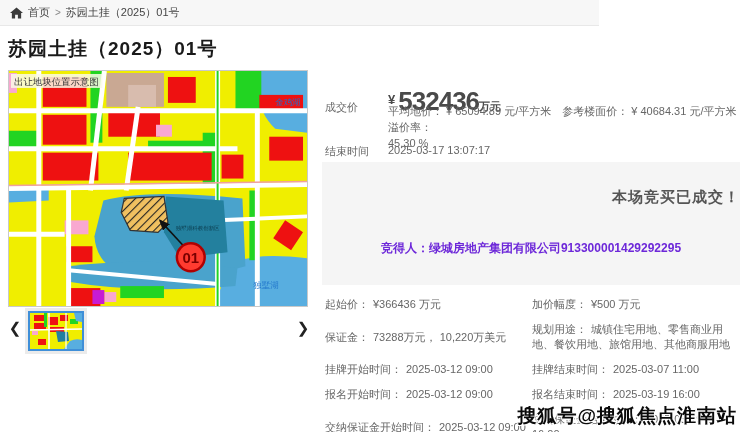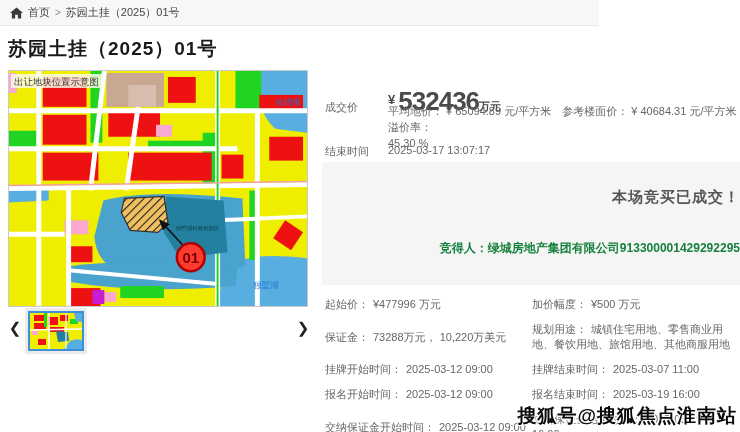--- a/index.html
+++ b/index.html
@@ -66,22 +66,22 @@
 
   .status-box{
     position:absolute;left:0;top:92px;width:418px;height:123px;
     background:#f5f5f5;
   }
   .status-main{
     position:absolute;left:0;top:26px;width:100%;text-align:right;
     font-size:15px;font-weight:bold;color:#555;letter-spacing:1px;
   }
   .status-winner{
-    position:absolute;left:0;top:78px;width:100%;text-align:right;
-    font-size:12px;font-weight:bold;color:#15803d;
+    position:absolute;left:0;top:78px;width:100%;text-align:center;
+    font-size:12px;font-weight:bold;color:#6d28d9;
   }
 
   .fgrid{
     position:absolute;left:3px;top:222px;width:412px;
     display:grid;grid-template-columns:207px 205px;align-items:center;
     row-gap:0;column-gap:0;
   }
   .fcell{padding:5px 6px 5px 0;line-height:15px;color:#666;}
   .fcell .flabel{margin-right:4px;}
 
@@ -236,21 +236,21 @@
 
     <div class="d-label" style="left:3px;top:74px;text-align:center;">结束时间</div>
     <div class="d-value" style="left:66px;top:74px;">2025-03-17 13:07:17</div>
 
     <div class="status-box">
       <div class="status-main">本场竞买已成交！</div>
       <div class="status-winner">竞得人：绿城房地产集团有限公司913300001429292295</div>
     </div>
 
     <div class="fgrid">
-      <div class="fcell"><span class="flabel">起始价：</span><span>¥477996 万元</span></div>
+      <div class="fcell"><span class="flabel">起始价：</span><span>¥366436 万元</span></div>
       <div class="fcell"><span class="flabel">加价幅度：</span><span>¥500 万元</span></div>
 
       <div class="fcell"><span class="flabel">保证金：</span><span>73288万元， 10,220万美元</span></div>
       <div class="fcell"><span class="flabel">规划用途：</span><span>城镇住宅用地、零售商业用地、餐饮用地、旅馆用地、其他商服用地</span></div>
 
       <div class="fcell"><span class="flabel">挂牌开始时间：</span><span>2025-03-12 09:00</span></div>
       <div class="fcell"><span class="flabel">挂牌结束时间：</span><span>2025-03-07 11:00</span></div>
 
       <div class="fcell"><span class="flabel">报名开始时间：</span><span>2025-03-12 09:00</span></div>
       <div class="fcell"><span class="flabel">报名结束时间：</span><span>2025-03-19 16:00</span></div>

